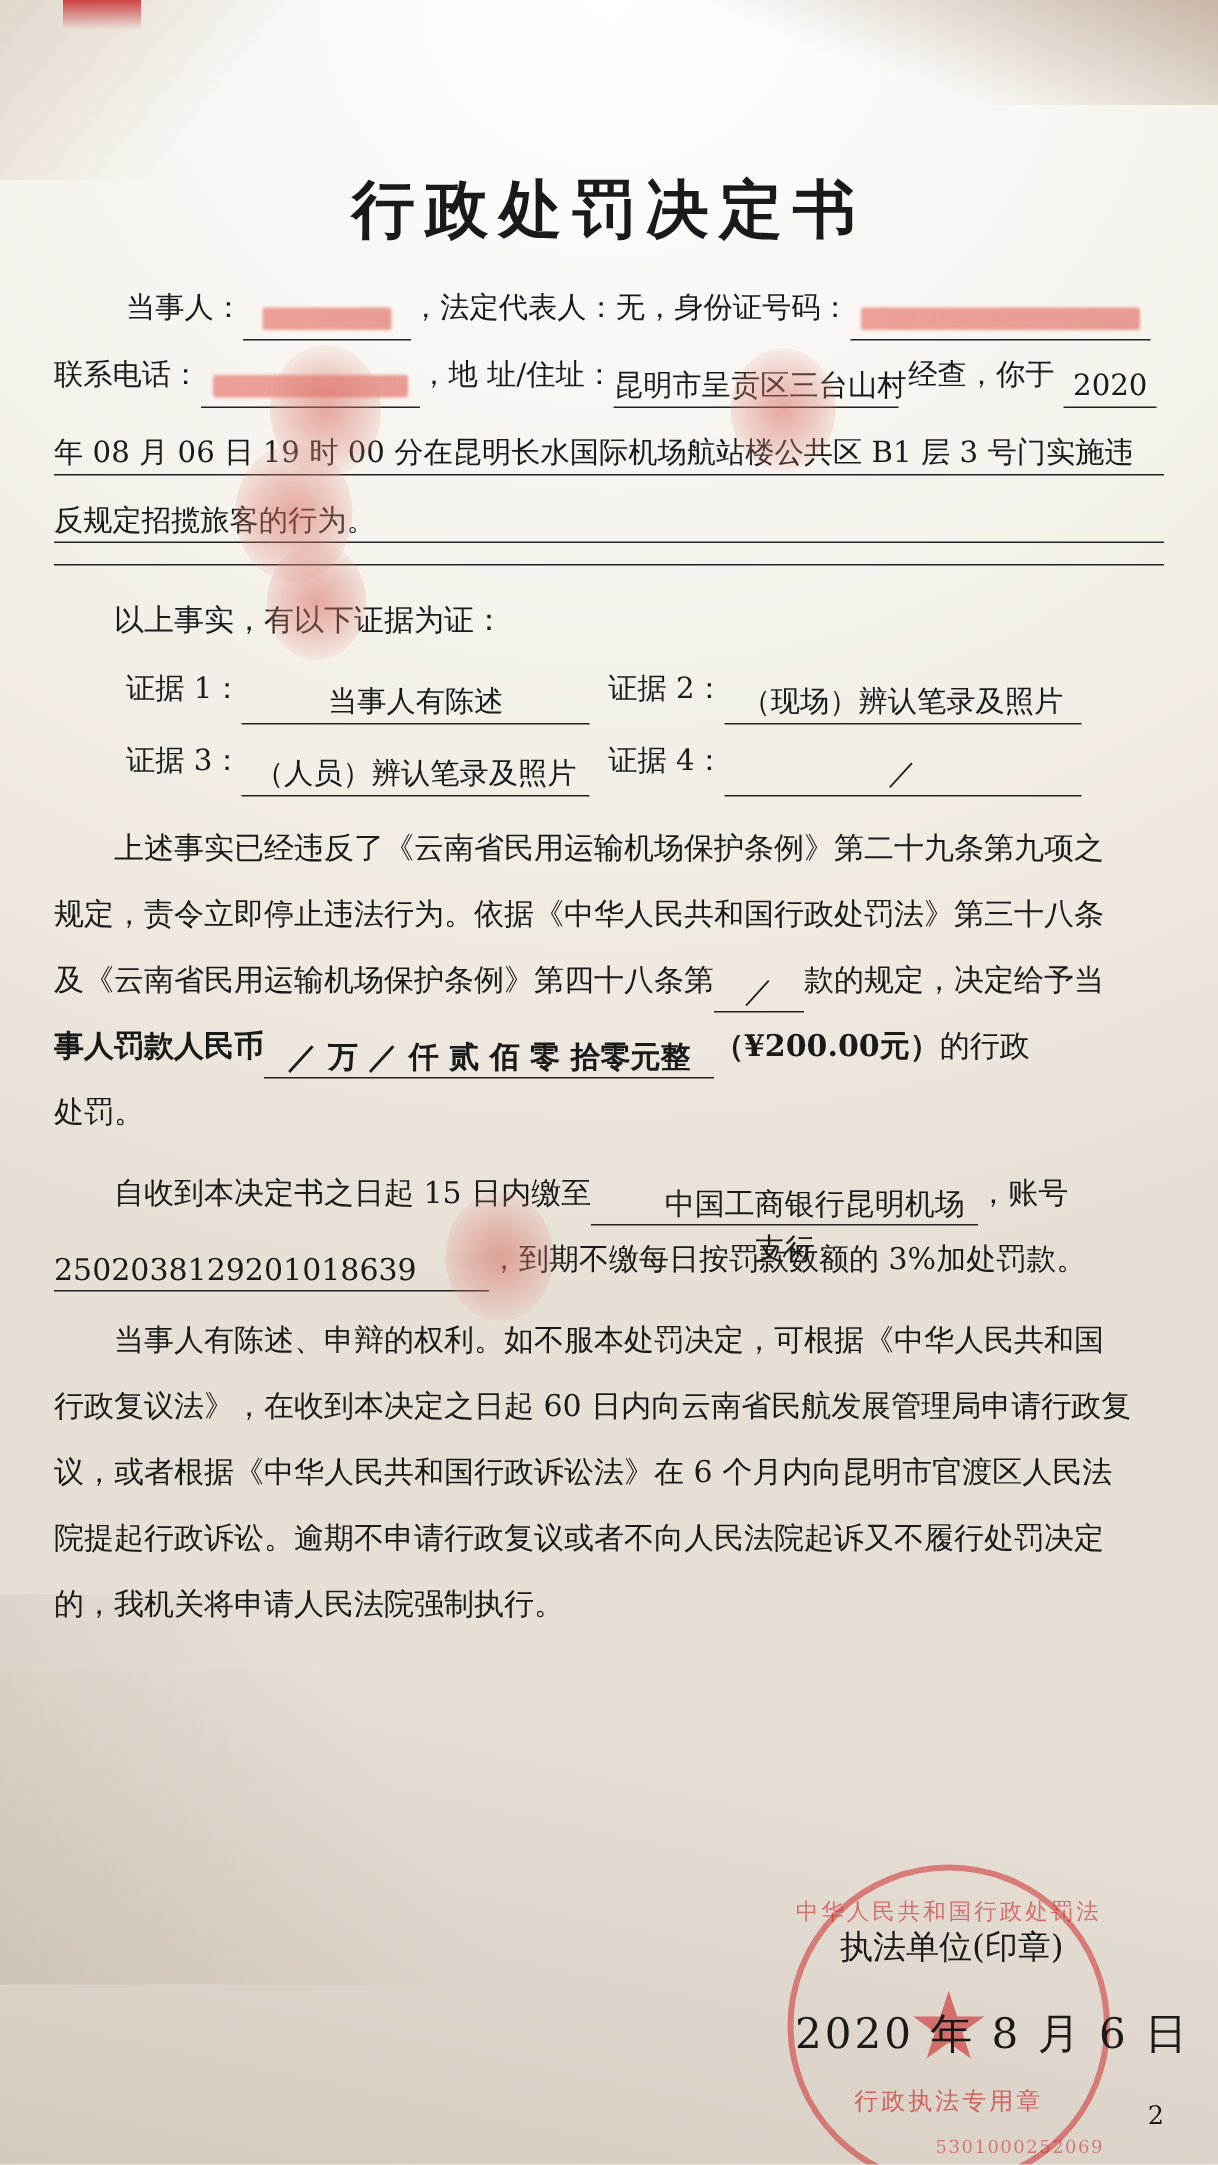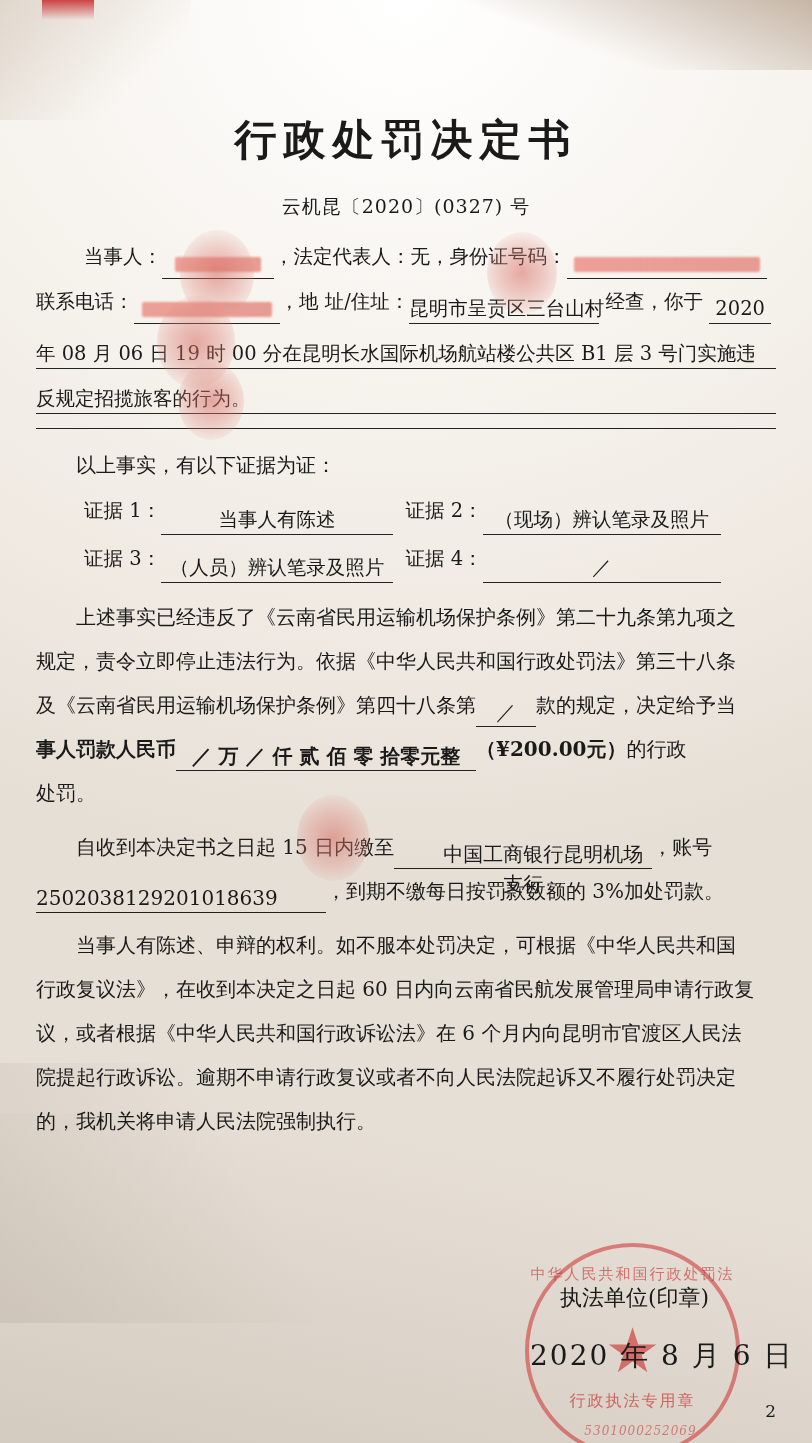--- a/index.html
+++ b/index.html
@@ -132,44 +132,42 @@
     text-align: center; font-size: 15px; color: rgba(200,45,45,.62);
     letter-spacing: 2px;
   }
   .big-seal .arc-bottom {
     position: absolute; left: 0; right: 0; bottom: 42px;
     text-align: center; font-size: 16px; color: rgba(200,45,45,.68);
     letter-spacing: 2px;
   }
   .big-seal .code {
     position: absolute; left: 16px; right: 0; bottom: 16px;
-    text-align: center; font-size: 12px; color: rgba(200,45,45,.55);
+    text-align: right; font-size: 12px; color: rgba(200,45,45,.55);
     letter-spacing: 1px;
-    font-style: italic;
   }
   .sign-unit { position: absolute; left: 560px; top: 1283px; font-size: 22px; }
   .sign-date { position: absolute; left: 530px; top: 1337px; font-size: 28px; letter-spacing: 2px; }
   .page-number { position: absolute; right: 36px; bottom: 22px; font-size: 17px; }
 
   .handwriting { font-family: "DejaVu Serif", "Liberation Serif", serif; }
 </style>
 </head>
 <body>
 
 <div class="paper"></div>
 <div class="shade-topleft"></div>
 <div class="shade-topright"></div>
 <div class="shade-bottom"></div>
 <div class="shade-bottomleft"></div>
 <div class="redmark-top"></div>
 
 <div class="page">
 
   <h1 class="title">行政处罚决定书</h1>
-  <div class="docnum">云机昆〔2020〕(0327) 号</div>
 
   <div class="body-text">
 
     <div class="row indent" style="margin-top:14px;">
       <span>当事人：</span><span class="ul redacted" style="width:112px;"><span class="redacted-bar" style="width:86px;"></span></span><span>，法定代表人：</span><span>无</span><span>，身份证号码：</span><span class="ul redacted" style="width:200px;"><span class="redacted-bar" style="width:186px;"></span></span>
     </div>
 
     <div class="row">
       <span>联系电话：</span><span class="ul redacted" style="width:146px;"><span class="redacted-bar" style="width:130px;"></span></span><span>，地  址/住址：</span><span class="ul" style="width:190px;">昆明市呈贡区三台山村</span>&nbsp;<span>经查，你于</span>&nbsp;<span class="ul" style="width:62px;">2020</span>
     </div>

